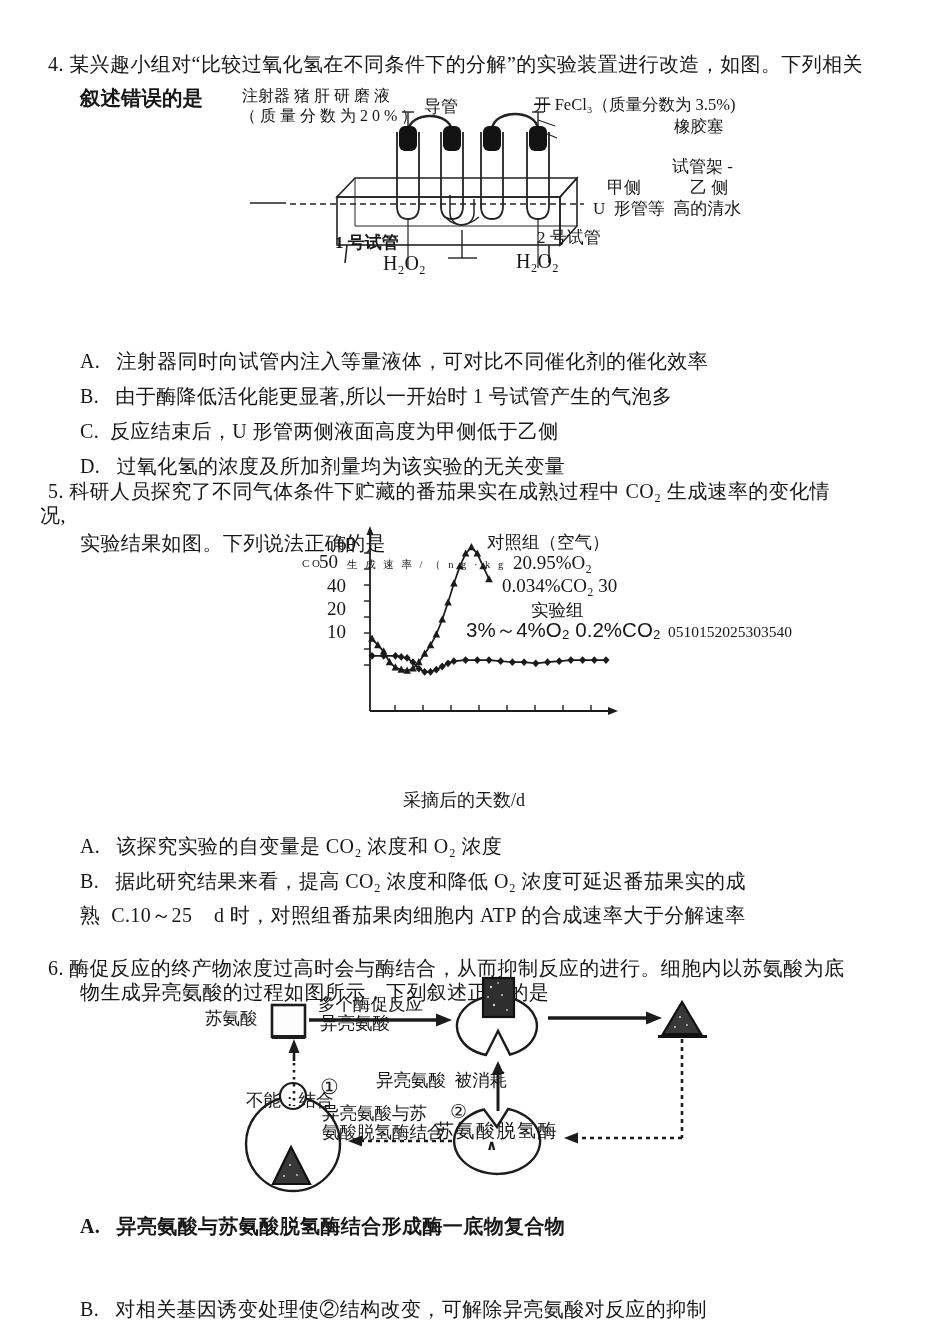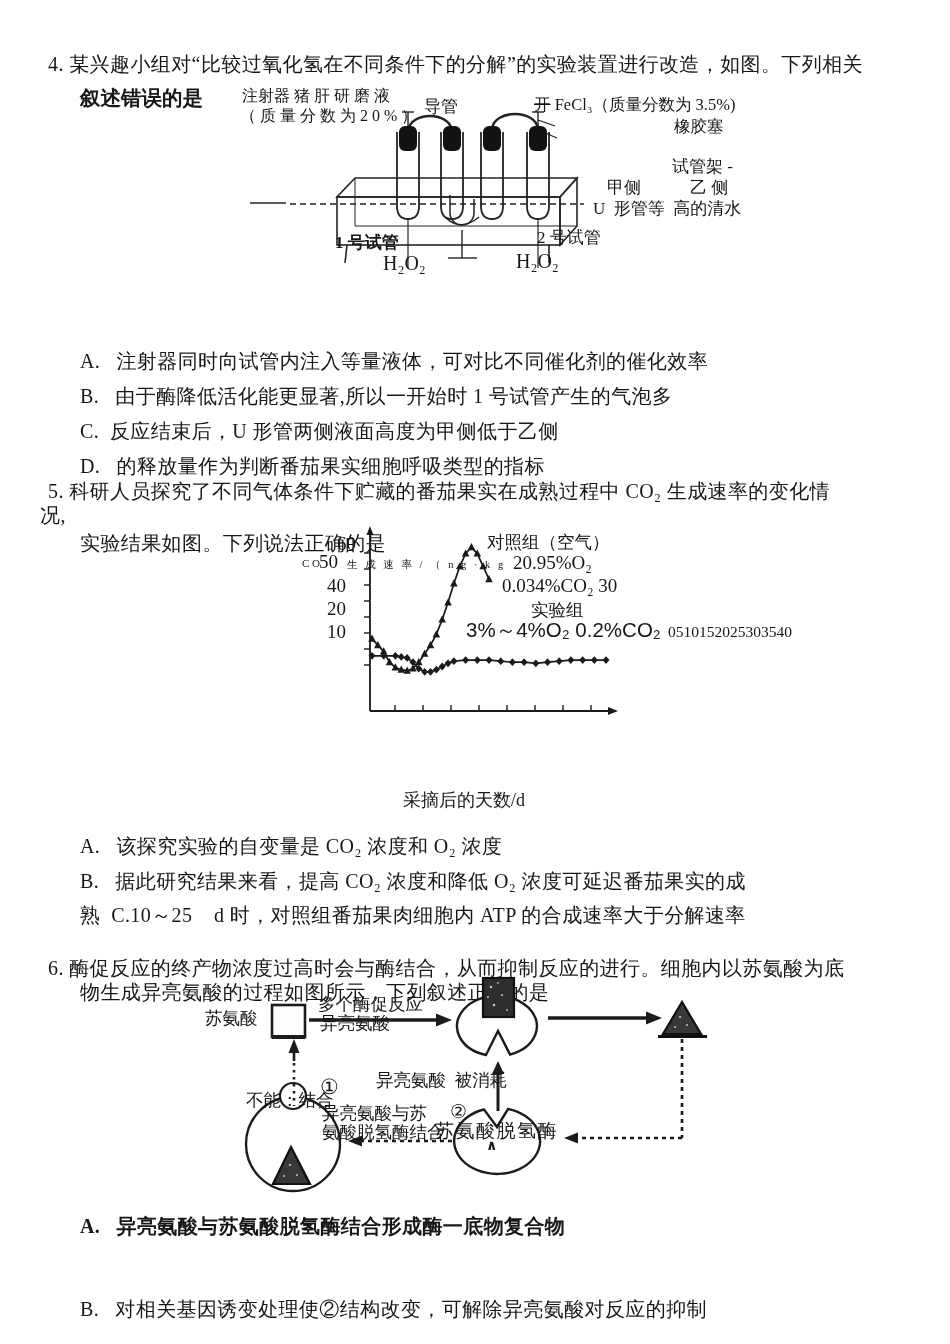--- a/index.html
+++ b/index.html
@@ -82,21 +82,21 @@
   <div class="figlabel" style="left:690px;top:176px;font-size:17px;text-align:right;">乙 侧</div>
   <div class="figlabel" style="left:593px;top:197px;font-size:17px;">U  形管等  高的清水</div>
   <div class="figlabel" style="left:335px;top:231px;font-size:17px;font-weight:bold;">1 号试管</div>
   <div class="figlabel" style="left:383px;top:252px;font-size:20px;">H₂O₂</div>
   <div class="figlabel" style="left:537px;top:226px;font-size:17px;">2 号试管</div>
   <div class="figlabel" style="left:516px;top:250px;font-size:20px;">H₂O₂</div>
 
   <div class="opt" style="left:80px;top:345px;">A.   注射器同时向试管内注入等量液体，可对比不同催化剂的催化效率</div>
   <div class="opt" style="left:80px;top:380px;">B.   由于酶降低活化能更显著,所以一开始时 1 号试管产生的气泡多</div>
   <div class="opt" style="left:80px;top:415px;">C.  反应结束后，U 形管两侧液面高度为甲侧低于乙侧</div>
-  <div class="opt" style="left:80px;top:450px;">D.   的释放量作为判断番茄果实细胞呼吸类型的指标</div>
+  <div class="opt" style="left:80px;top:450px;">D.   过氧化氢的浓度及所加剂量均为该实验的无关变量</div>
 
   <div class="t body20" style="left:48px;top:480px;"><span>5.</span> <span>科研人员探究了不同气体条件下贮藏的番茄果实在成熟过程中 CO₂ 生成速率的变化情</span></div>
   <div class="t body20" style="left:40px;top:504px;">况,</div>
   <div class="t body20" style="left:80px;top:532px;">实验结果如图。下列说法正确的是</div>
 
   <svg id="q5-chart" style="left:360px;top:525px;" width="270" height="195" viewBox="0 0 270 195">
     <g stroke="#1a1a1a" stroke-width="1.8" fill="none">
       <line x1="10" y1="8" x2="10" y2="186"></line>
       <line x1="10" y1="186" x2="250" y2="186"></line>
     </g>

